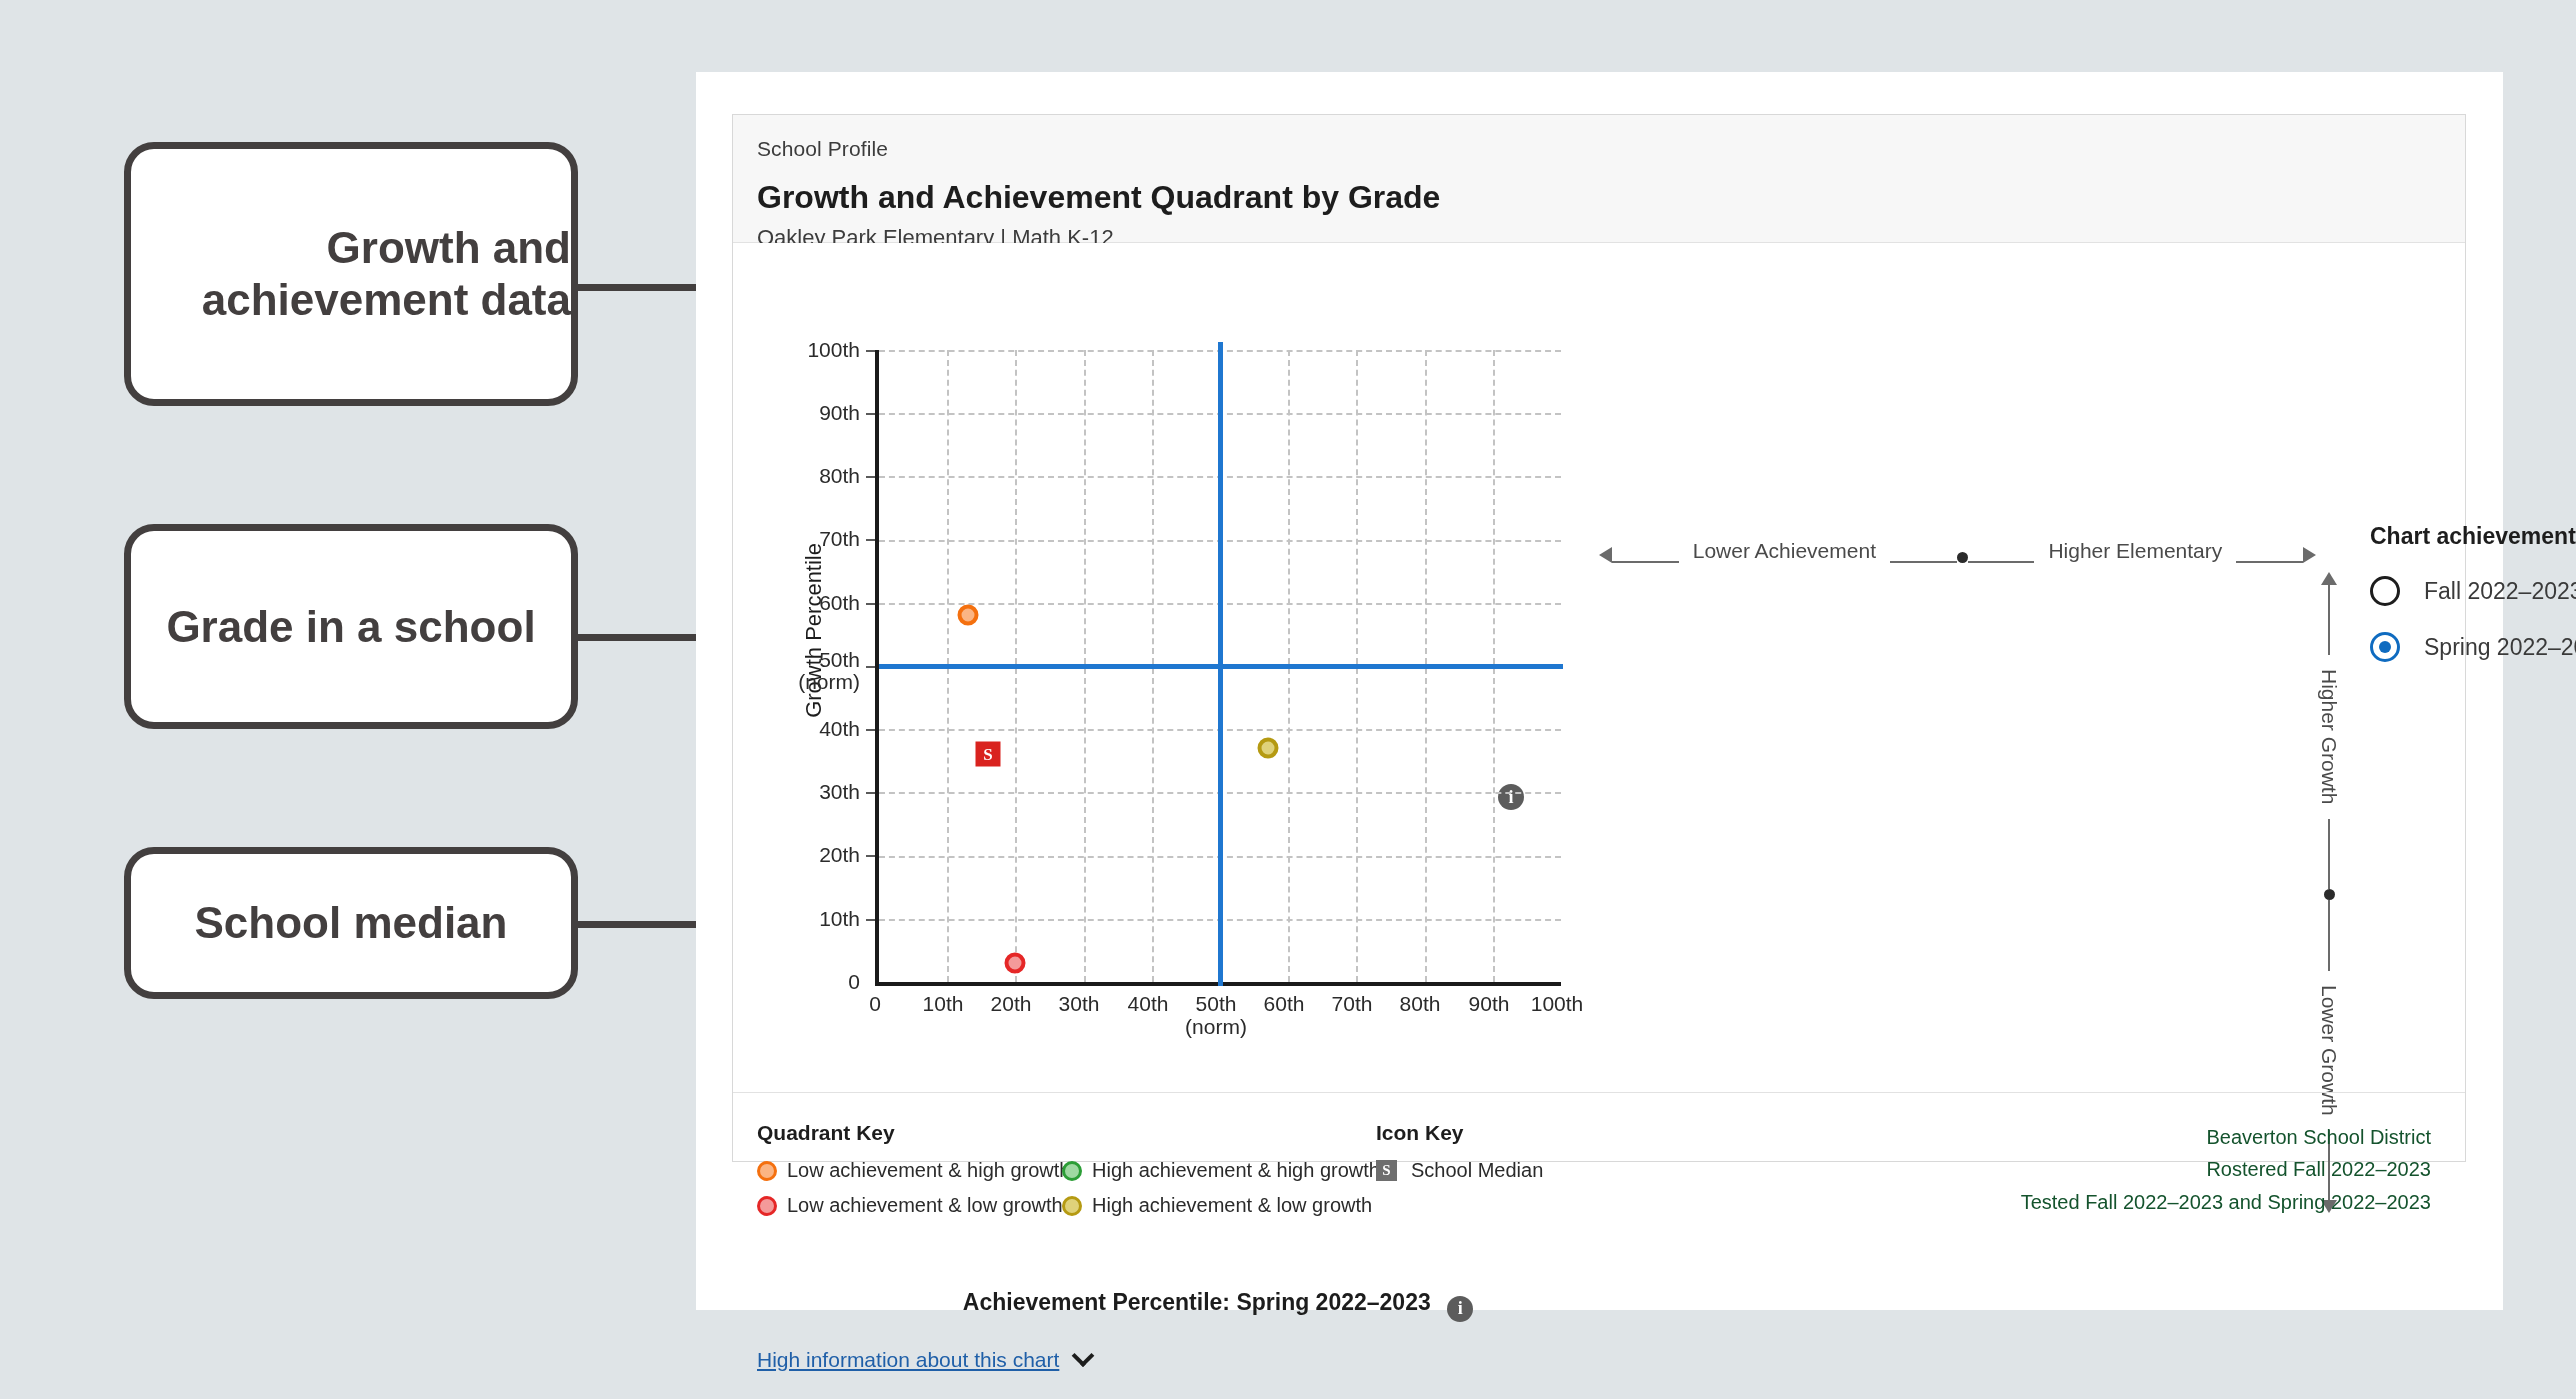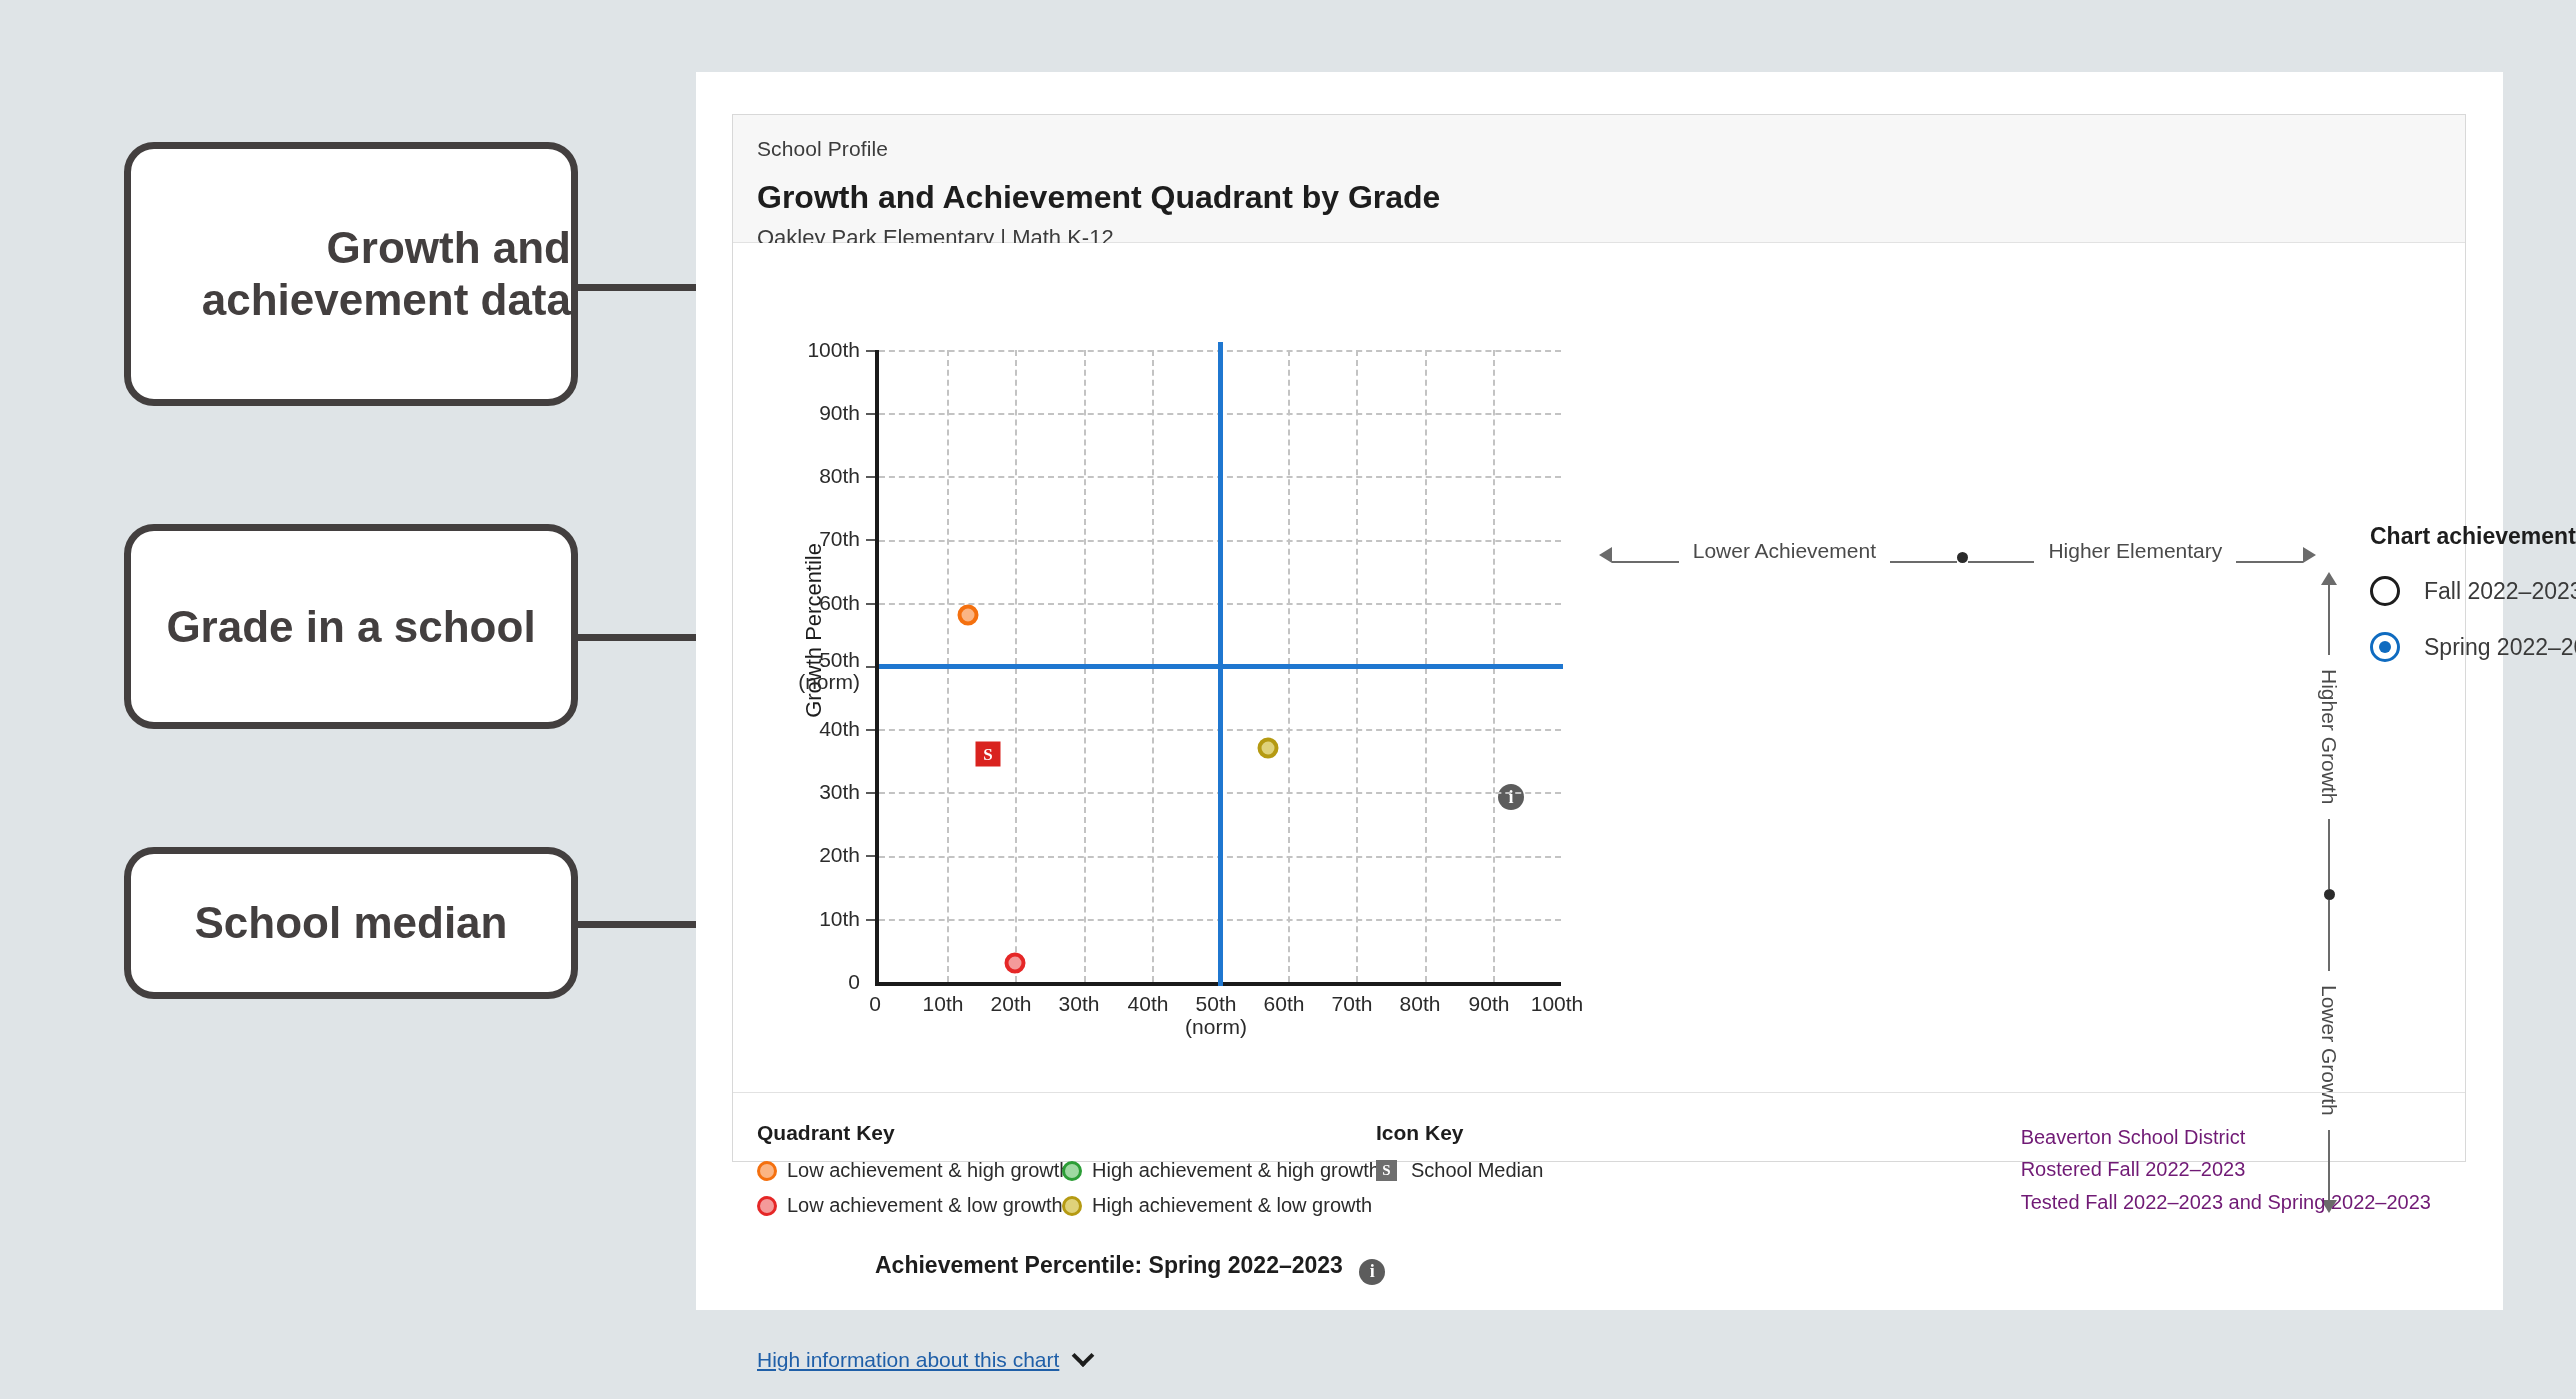--- a/index.html
+++ b/index.html
@@ -136,22 +136,22 @@
     color: #4a4a4a; font-size: 21px;
   }
   .arrow-u { width:0;height:0;border-left:8px solid transparent;border-right:8px solid transparent;border-bottom:13px solid #6b6b6b; }
   .arrow-d { width:0;height:0;border-left:8px solid transparent;border-right:8px solid transparent;border-top:13px solid #6b6b6b; }
   .axline-v { flex: 1; width: 2px; background: #6b6b6b; }
   #rightaxis span {
     writing-mode: vertical-rl; padding: 14px 0; white-space: nowrap;
   }
 
   #xtitle {
-    position: absolute; left: 142px; top: 1009px; width: 686px;
-    text-align: left; font-size: 23px; font-weight: bold; color: #1d1d1d;
+    position: absolute; left: 142px; top: 1046px; width: 686px;
+    text-align: center; font-size: 23px; font-weight: bold; color: #1d1d1d;
     white-space: nowrap;
   }
 
   
   #controls { position: absolute; left: 1637px; top: 280px; width: 699px; }
   #controls h4 { font-size: 23px; color: #1d1d1d; font-weight: bold; }
   .radio-row { display: flex; align-items: center; margin-top: 26px; }
   .radio {
     width: 30px; height: 30px; border-radius: 50%;
     border: 3px solid #1d1d1d; background: #fff; flex: none;
@@ -173,22 +173,22 @@
   .kgrid { display: grid; grid-template-columns: 305px 305px; row-gap: 12px; }
   .kitem { display: flex; align-items: center; font-size: 20px; color: #2b2b2b; white-space: nowrap; }
   .kdot { width: 20px; height: 20px; border-radius: 50%; border: 3px solid; flex: none; margin-right: 10px; }
   #icon-key { position: absolute; left: 643px; top: 28px; width: 339px; }
   .ksq {
     width: 21px; height: 21px; background: #6e6e6e; color: #fff;
     font-size: 15px; font-weight: bold; display: flex;
     align-items: center; justify-content: center; margin-right: 14px;
     font-family: "Liberation Serif", serif; flex: none;
   }
-  #district { position: absolute; right: 34px; top: 28px; 
-              font-size: 20px; color: #701a75; line-height: 1.62; }
+  #district { position: absolute; right: 34px; top: 28px; text-align: right;
+              font-size: 20px; color: #14532d; line-height: 1.62; }
 
   #morelink {
     position: absolute; left: 24px; top: 1233px;
     display: flex; align-items: center;
     font-size: 21px; color: #1f5fa8; text-decoration: underline;
     cursor: pointer;
   }
   .chev {
     margin-left: 16px; width: 16px; height: 16px;
     border-right: 4px solid #1d1d1d; border-bottom: 4px solid #1d1d1d;

